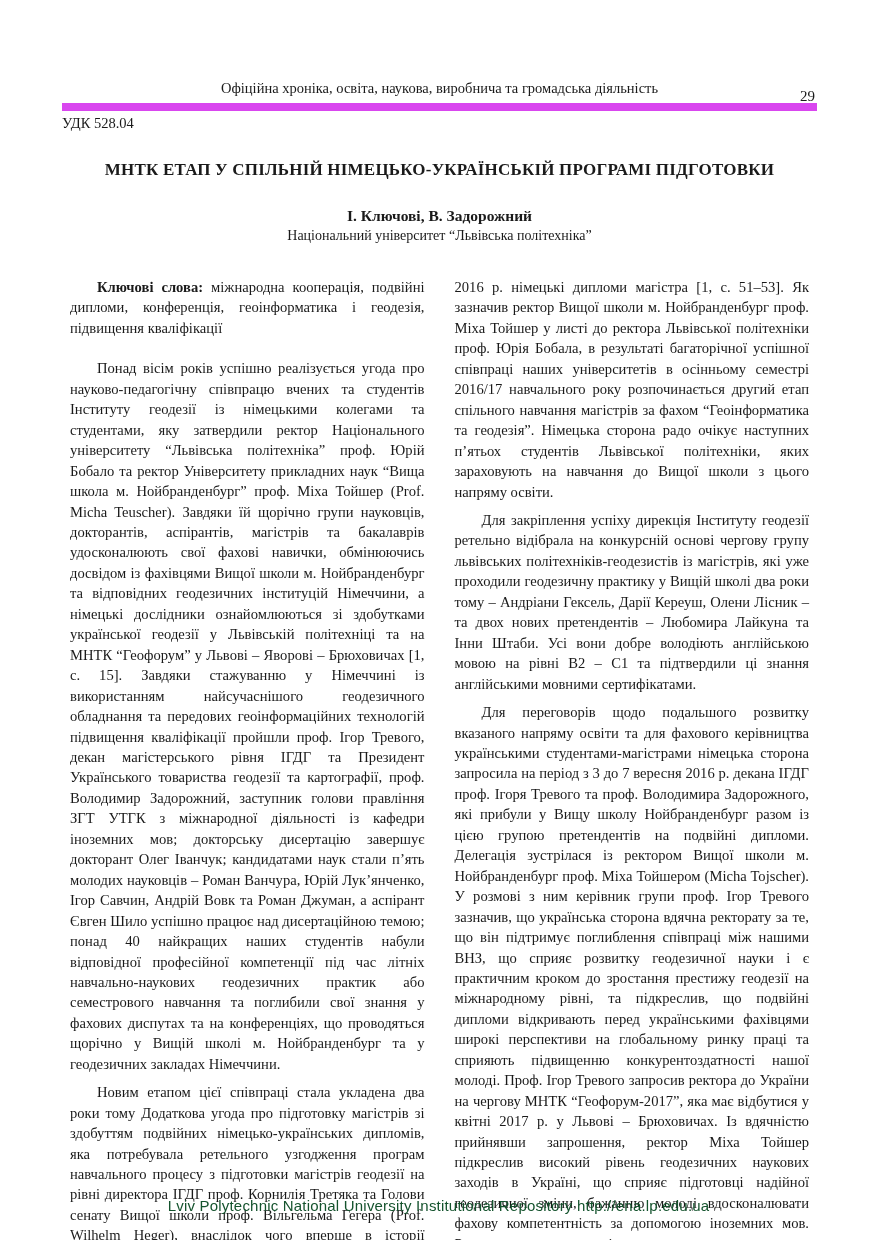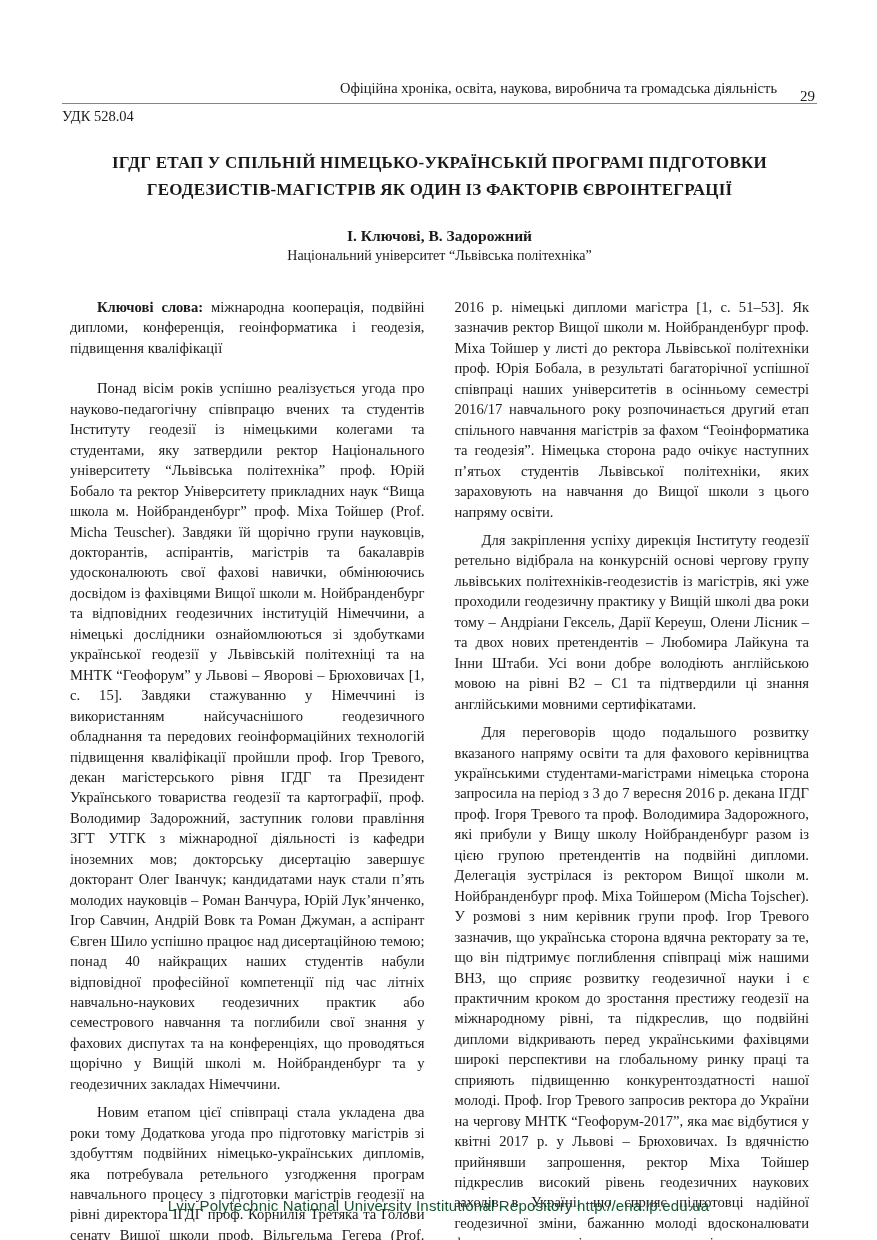--- a/index.html
+++ b/index.html
@@ -14,25 +14,25 @@
     background: #ffffff;
     box-sizing: border-box;
     padding: 80px 60px 0 62px;
     font-family: "Liberation Serif", "DejaVu Serif", serif;
     color: #1a1a1a;
     overflow: hidden;
   }
   .running-header {
     position: relative;
     width: 100%;
-    text-align: right;
+    text-align: center;
     font-size: 14.5px;
     padding: 0 40px 6px 40px;
     box-sizing: border-box;
-    border-bottom: 1px solid #d946ef;
+    border-bottom: 8px solid #d946ef;
     font-family: Liberation Serif, serif;
   }
   .running-header .page-number {
     position: absolute;
     right: 2px;
     top: 8px;
     font-size: 15px;
   }
   .udc {
     margin-top: 4px;
@@ -96,22 +96,21 @@
 <div class="page">
 
   <div class="running-header">
     <span>Офіційна хроніка, освіта, наукова, виробнича та громадська діяльність</span>
     <span class="page-number">29</span>
   </div>
 
   <div class="udc">УДК 528.04</div>
 
   <h1 class="article-title">
-    <div>ІГДГ ЕТАП У СПІЛЬНІЙ НІМЕЦЬКО-УКРАЇНСЬКІЙ ПРОГРАМІ ПІДГОТОВКИ</div>
-    <div>ГЕОДЕЗИСТІВ-МАГІСТРІВ ЯК ОДИН ІЗ  ФАКТОРІВ ЄВРОІНТЕГРАЦІЇ</div>
+    <div>МНТК ЕТАП У СПІЛЬНІЙ НІМЕЦЬКО-УКРАЇНСЬКІЙ ПРОГРАМІ ПІДГОТОВКИ</div>
   </h1>
 
   <div class="authors">І. Ключові, В. Задорожний</div>
 
   <div class="affiliation">Національний університет “Львівська політехніка”</div>
 
   <div class="columns">
 
     <div class="col">
       <p class="keywords"><span class="kw-label">Ключові слова:</span><span> міжнародна кооперація, подвійні дипломи, конференція, геоінформатика і геодезія, підвищення кваліфікації</span></p>

